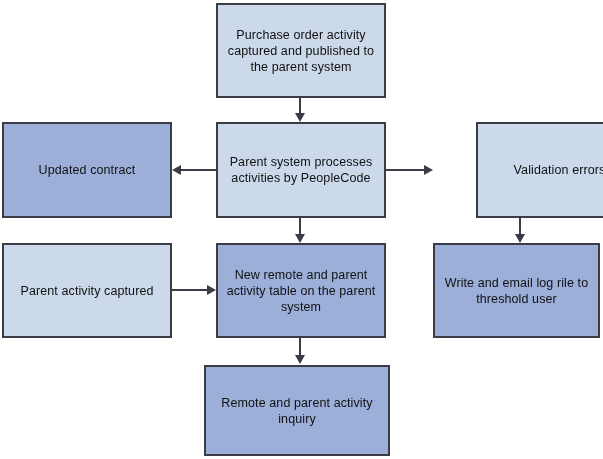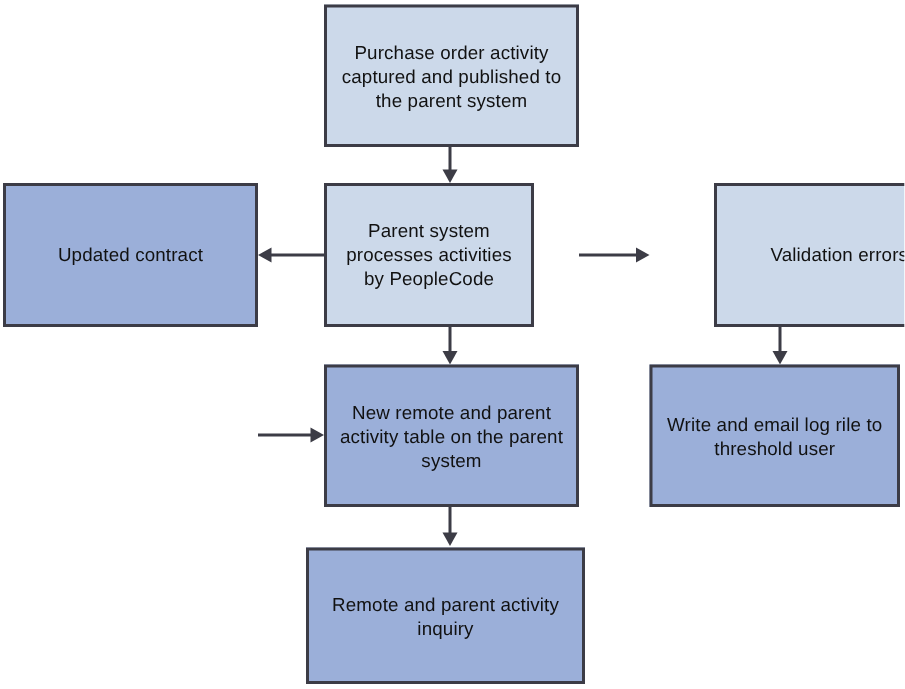--- a/index.html
+++ b/index.html
@@ -119,28 +119,31 @@
   </div>
 
   <div class="node fill-light" style="left:216px; top:3px; width:170px; height:95px;">
     <span>Purchase order activity captured and published to the parent system</span>
   </div>
 
   <div class="node fill-dark" style="left:2px; top:122px; width:170px; height:96px;">
     <span>Updated contract</span>
   </div>
 
-  <div class="node fill-light" style="left:216px; top:122px; width:140px; height:96px;">
+  <div class="node fill-light" style="left:216px; top:122px; width:170px; height:96px;">
     <span>Parent system processes activities by PeopleCode</span>
   </div>
 
   <div class="node fill-light" style="left:433px; top:122px; width:167px; height:96px;margin-left:43px;">
     <span>Validation errors</span>
   </div>
 
+  <div class="node fill-light" style="left:2px; top:243px; width:170px; height:95px;">
+    <span>Parent activity captured</span>
+  </div>
 
   <div class="node fill-dark" style="left:433px; top:243px; width:167px; height:95px;">
     <span>Write and email log rile to threshold user</span>
   </div>
 
   <div class="node fill-dark" style="left:216px; top:243px; width:170px; height:95px;">
     <span>New remote and parent activity table on the parent system</span>
   </div>
 
   <div class="node fill-dark" style="left:204px; top:365px; width:186px; height:91px;">

